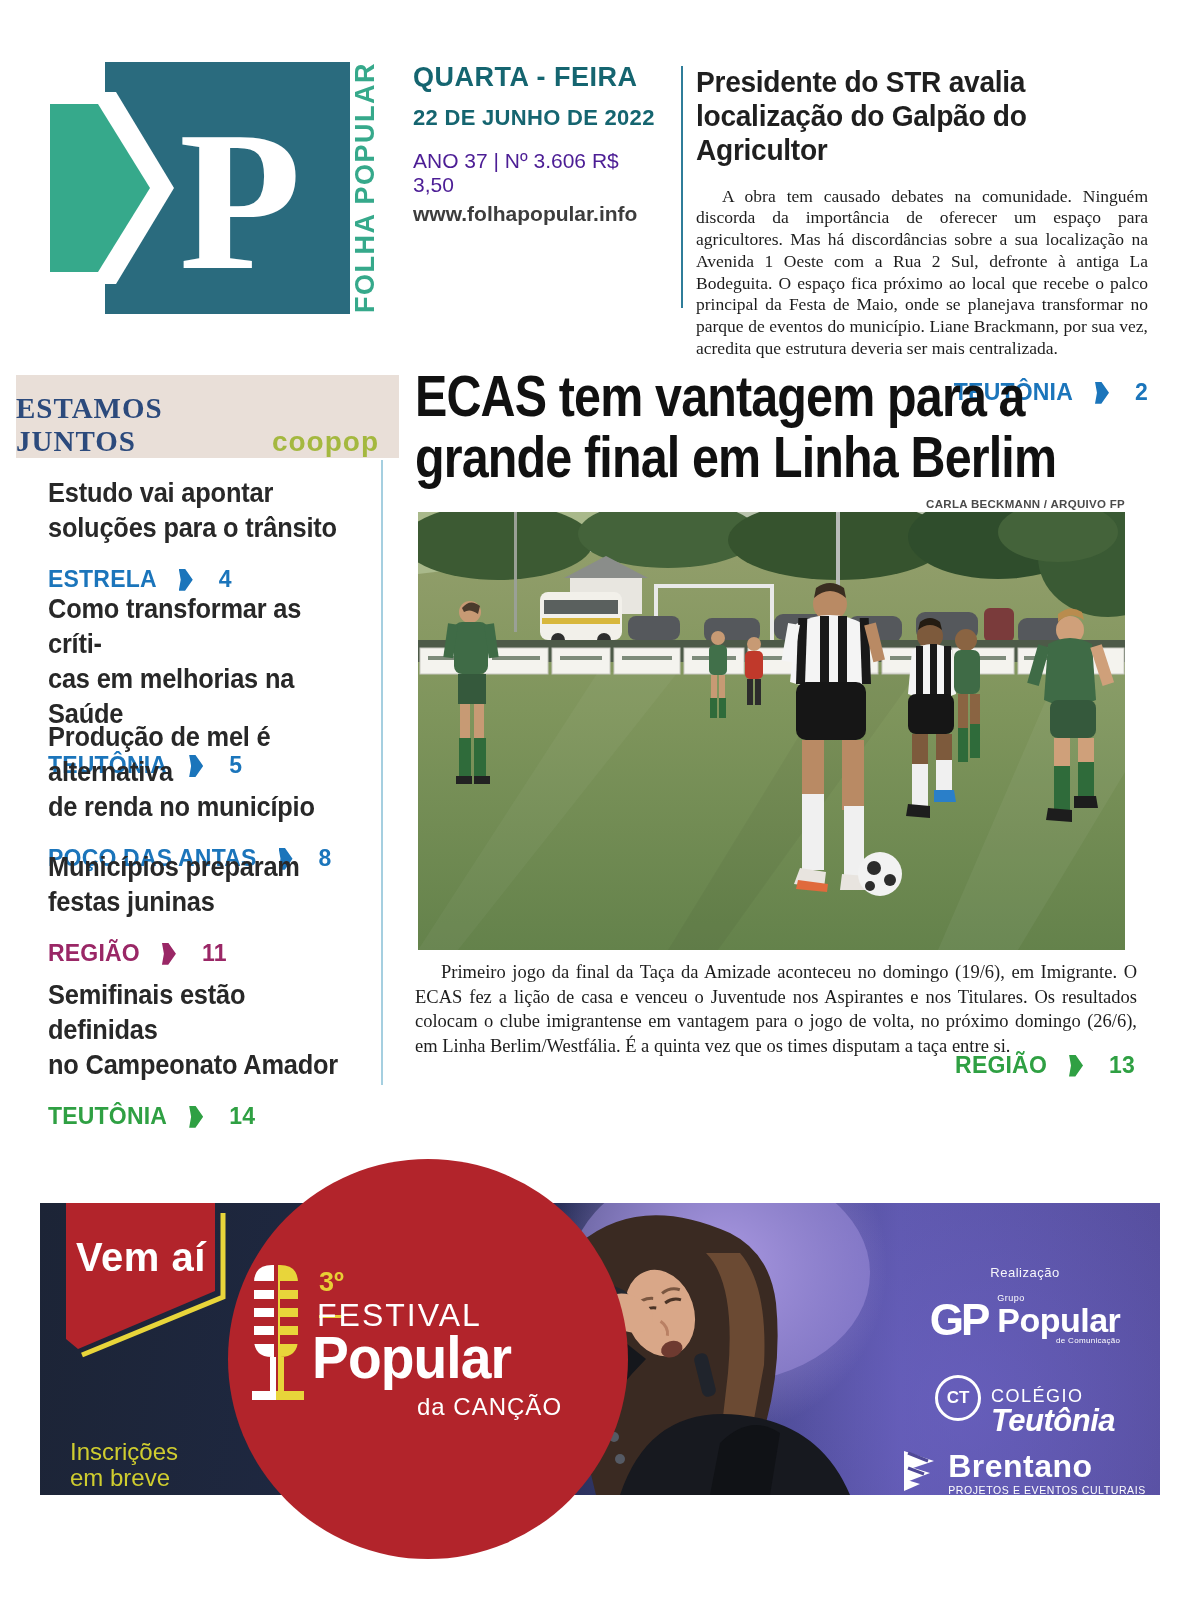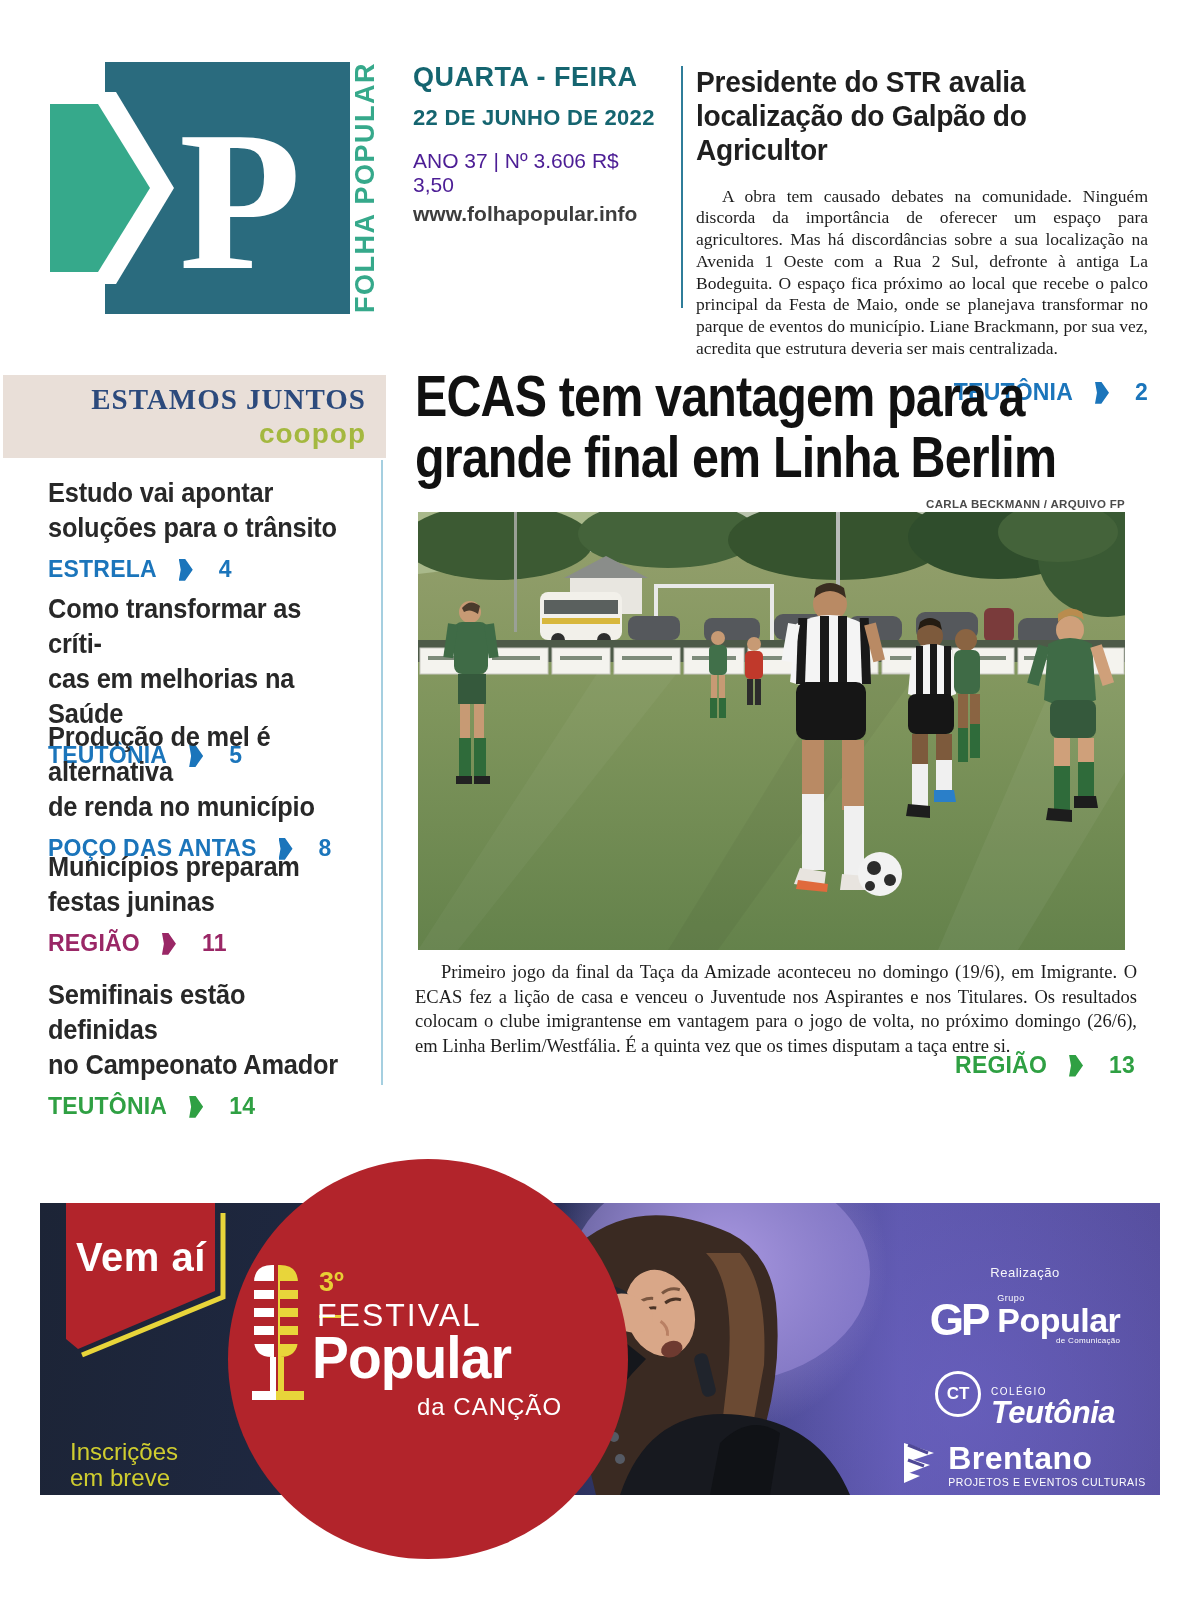--- a/index.html
+++ b/index.html
@@ -23,31 +23,31 @@
   .top-headline{font-weight:bold;font-size:29px;line-height:1.17;color:#1f1f1f;
     transform:scaleX(.97);transform-origin:left top;letter-spacing:-.3px;}
   .top-body{margin-top:18px;font-family:"Liberation Serif",serif;font-size:17.5px;
     line-height:1.24;text-align:justify;color:#1d1d1d;text-indent:26px;}
   .kicker{display:flex;align-items:center;font-weight:bold;font-size:23px;letter-spacing:.2px;}
   .kicker .arrow{display:inline-block;width:14px;height:22px;background:currentColor;
     clip-path:polygon(0 0,45% 0,100% 50%,45% 100%,0 100%,14% 50%);margin:0 26px 0 22px;}
   #top-story .kicker{justify-content:flex-end;margin-top:20px;}
 
   
-  #promo-strip{left:3px;top:375px;width:383px;height:83px;background:#e9dfd8;
-    display:flex;flex-direction:column;align-items:flex-end;justify-content:center;
+  #promo-strip{left:16px;top:375px;width:383px;height:83px;background:#e9dfd8;
+    display:flex;flex-direction:row;align-items:flex-end;justify-content:center;
     padding-right:20px;box-sizing:border-box;}
   #promo-title{font-family:"Liberation Serif",serif;font-weight:bold;font-size:29px;
     color:#2c4a7c;letter-spacing:1px;}
   #promo-sponsor{font-weight:bold;font-size:28px;color:#a4b83f;letter-spacing:1px;margin-top:2px;}
   #sidebar-divider{left:381px;top:460px;width:2px;height:625px;background:#a5cfe0;}
   .side-item{left:48px;width:325px;}
   .side-headline{font-weight:bold;font-size:27px;line-height:1.3;color:#282828;
     transform:scaleX(.94);transform-origin:left top;letter-spacing:-.2px;}
-  .side-item .kicker{margin-top:10px;font-size:23px;}
+  .side-item .kicker{margin-top:20px;font-size:23px;}
 
   
   #main-headline{left:415px;top:366px;width:740px;}
   .main-h-line{font-weight:bold;font-size:57px;line-height:1.07;color:#111;
     letter-spacing:-1px;transform:scaleX(.85);transform-origin:left top;white-space:nowrap;}
   #photo-credit{left:415px;top:498px;width:710px;text-align:right;
     font-size:11.5px;font-weight:bold;color:#4a4a4a;letter-spacing:.3px;}
   #photo-frame{left:418px;top:512px;width:707px;height:438px;overflow:hidden;background:#7c9459;}
   #main-caption{left:415px;top:960px;width:722px;font-family:"Liberation Serif",serif;
     font-size:18.5px;line-height:1.33;text-align:justify;color:#1d1d1d;text-indent:26px;}
@@ -79,21 +79,21 @@
   #realizacao{font-size:13px;letter-spacing:.5px;opacity:.95;}
   .sponsor-row{display:flex;align-items:center;justify-content:center;margin-top:14px;gap:10px;}
   .gp-mark{font-size:44px;font-weight:bold;letter-spacing:-3px;line-height:1;}
   .gp-text{text-align:left;line-height:1;}
   .gp-small{font-size:9px;letter-spacing:.5px;}
   .gp-big{font-size:34px;font-weight:bold;letter-spacing:-.5px;}
   .gp-sub{font-size:8px;text-align:right;letter-spacing:.3px;}
   .ct-mark{width:40px;height:40px;border:3px solid #fff;border-radius:50%;
     display:flex;align-items:center;justify-content:center;font-size:17px;font-weight:bold;flex:0 0 auto;}
   .ct-text{text-align:left;line-height:1;}
-  .ct-small{font-size:10px;letter-spacing:1.5px;margin-top:28px;}
+  .ct-small{font-size:18px;letter-spacing:1.5px;margin-top:28px;}
   .ct-big{font-size:31px;font-weight:bold;font-style:italic;letter-spacing:-.5px;}
   .br-text{text-align:left;line-height:1;}
   .br-big{font-size:32px;font-weight:bold;letter-spacing:.5px;}
   .br-small{font-size:10.5px;letter-spacing:.6px;margin-top:3px;}
 </style>
 </head>
 <body>
 
 <div id="page">
 

